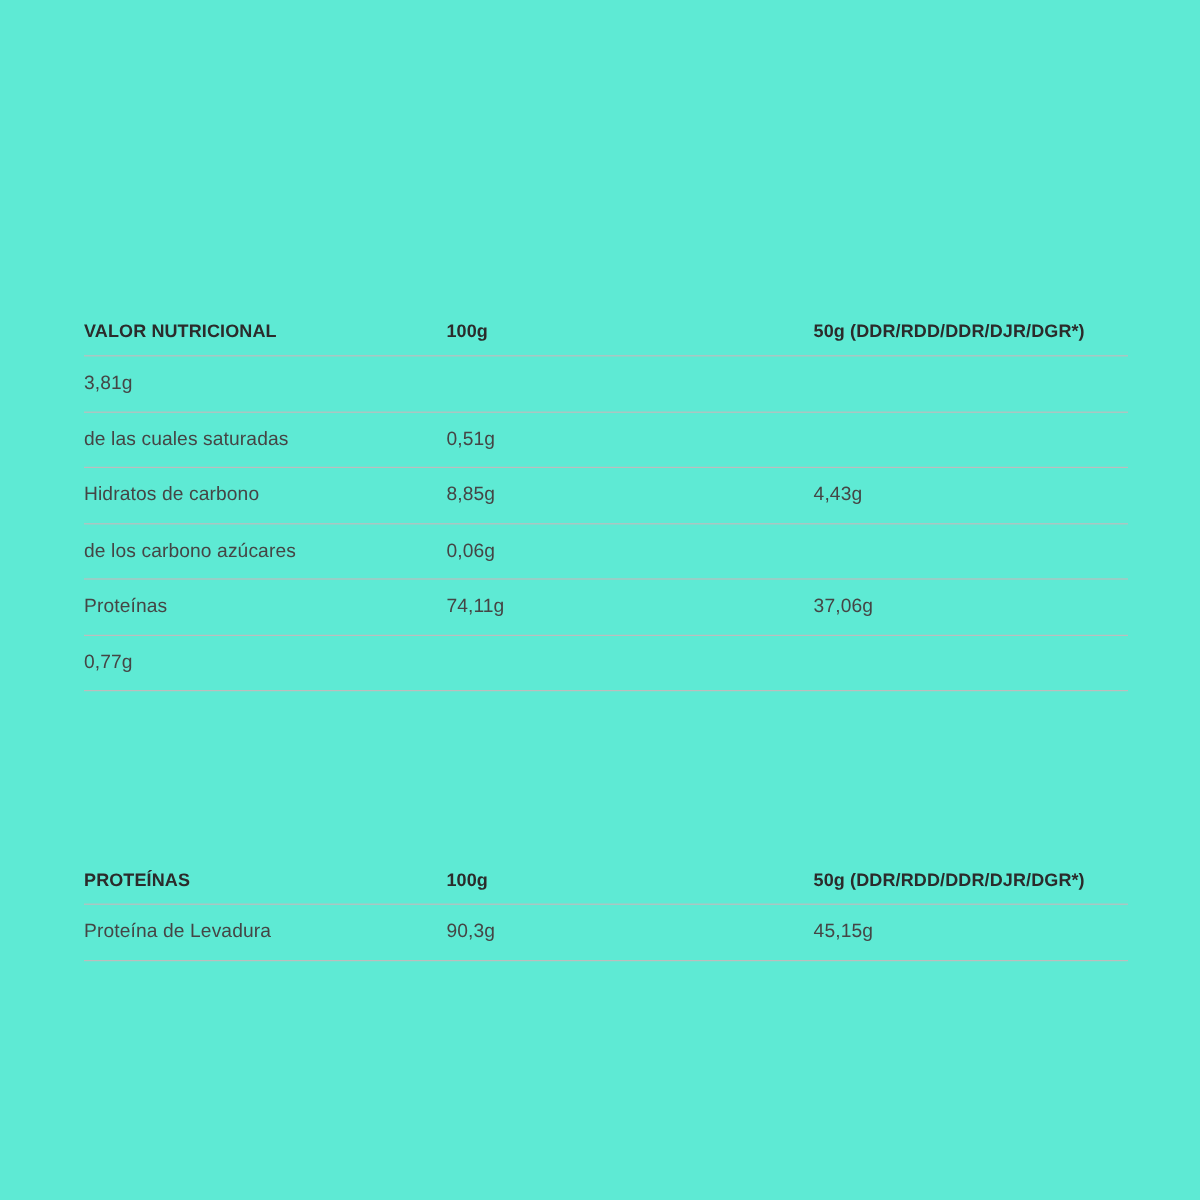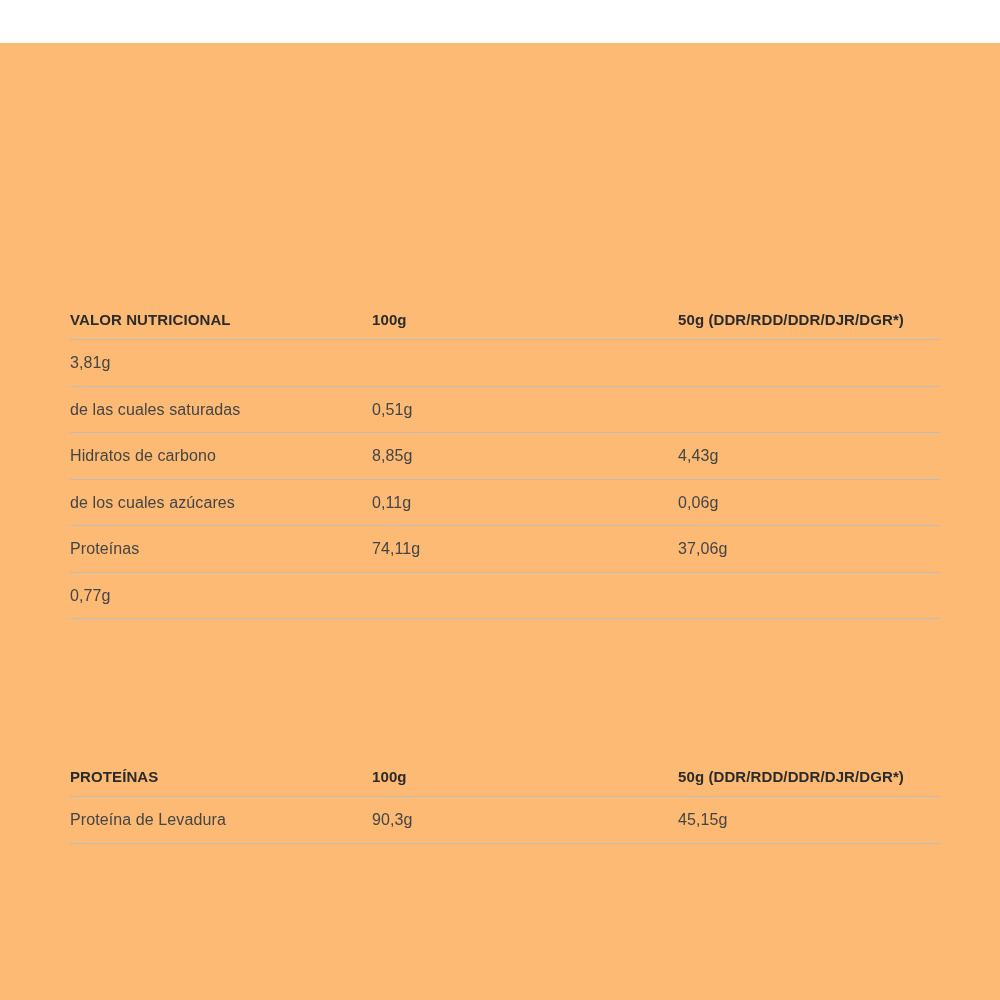--- a/index.html
+++ b/index.html
@@ -11,22 +11,21 @@
     width: 1000px;
     height: 1000px;
     position: relative;
     overflow: hidden;
     font-family: "Liberation Sans", "DejaVu Sans", sans-serif;
     -webkit-font-smoothing: antialiased;
   }
   .page {
     position: absolute;
     inset: 0;
-    background: #fdba74;
-    margin-top: 43px;
+    background: #5eead4;
   }
   .ntable {
     position: absolute;
     left: 70px;
     width: 870px;
   }
   .row {
     display: grid;
     grid-template-columns: 302px 306px auto;
     align-items: center;
@@ -69,22 +68,21 @@
     <div class="row">
       <div class="cell">de las cuales saturadas</div>
       <div class="cell">0,51g</div>
     </div>
     <div class="row">
       <div class="cell">Hidratos de carbono</div>
       <div class="cell">8,85g</div>
       <div class="cell">4,43g</div>
     </div>
     <div class="row">
-      <div class="cell">de los cuales azúcares</div>
-      <div class="cell">0,11g</div>
+      <div class="cell">de los carbono azúcares</div>
       <div class="cell">0,06g</div>
     </div>
     <div class="row">
       <div class="cell">Proteínas</div>
       <div class="cell">74,11g</div>
       <div class="cell">37,06g</div>
     </div>
     <div class="row">
       <div class="cell">0,77g</div>
     </div>

